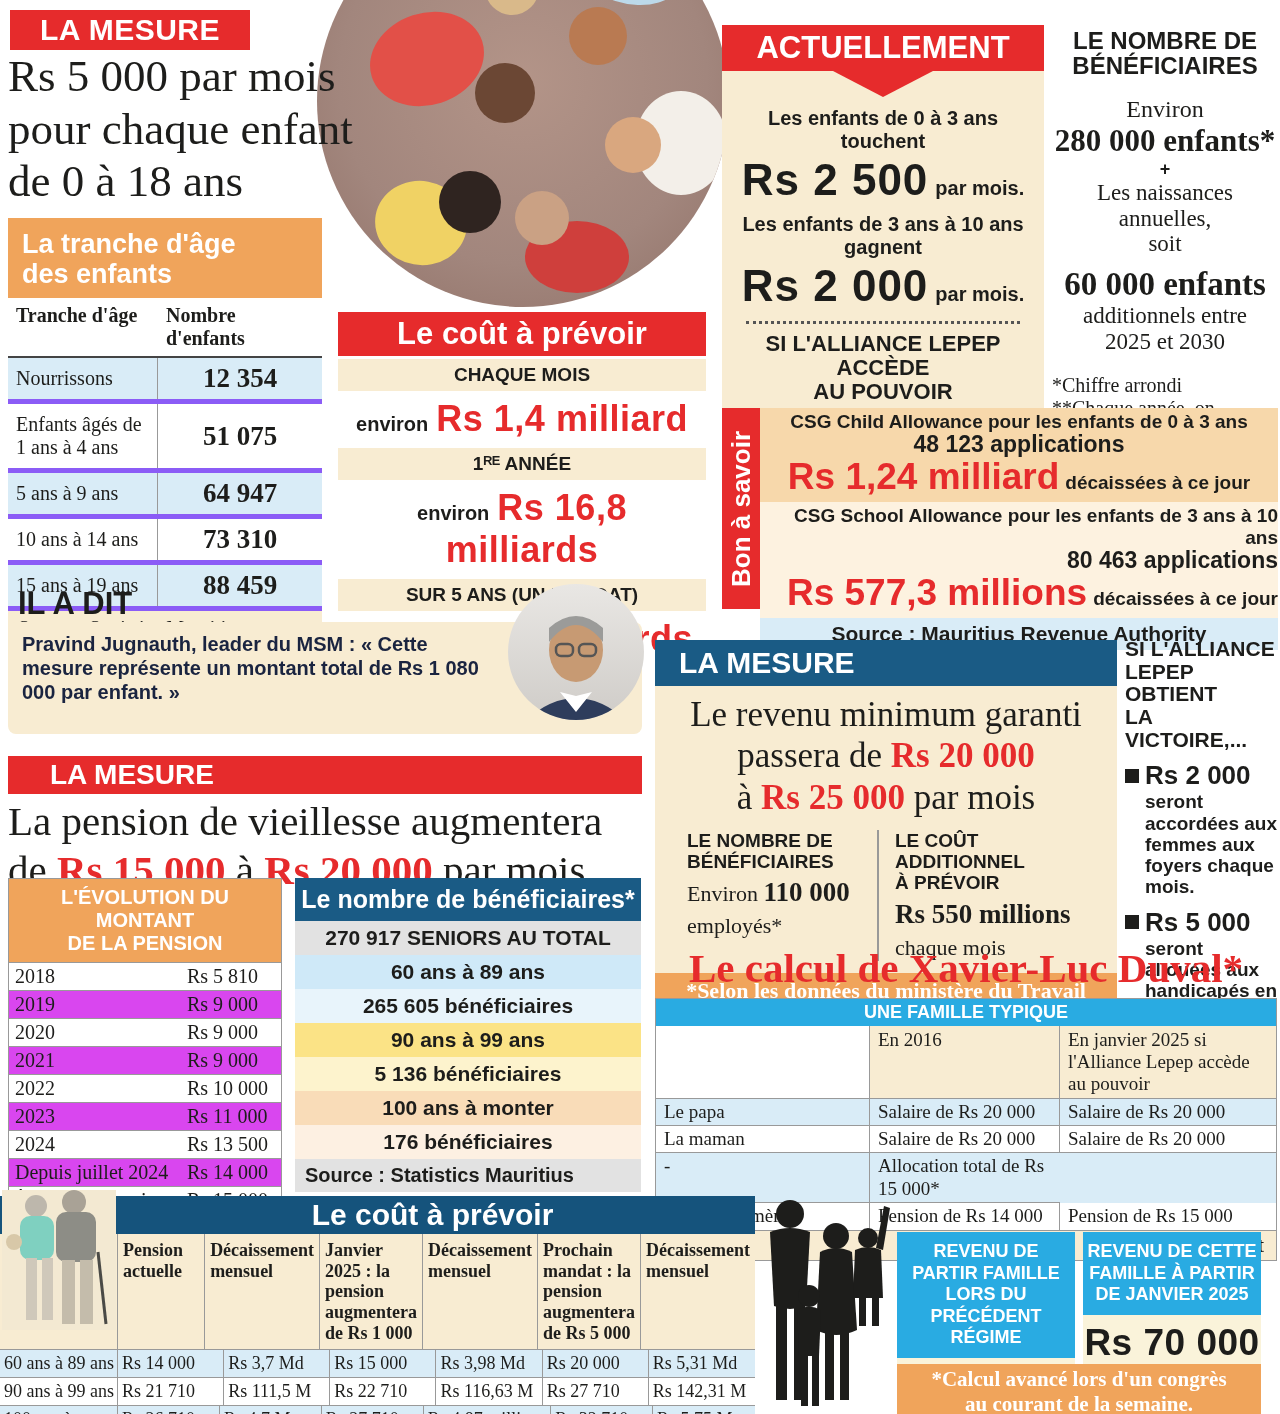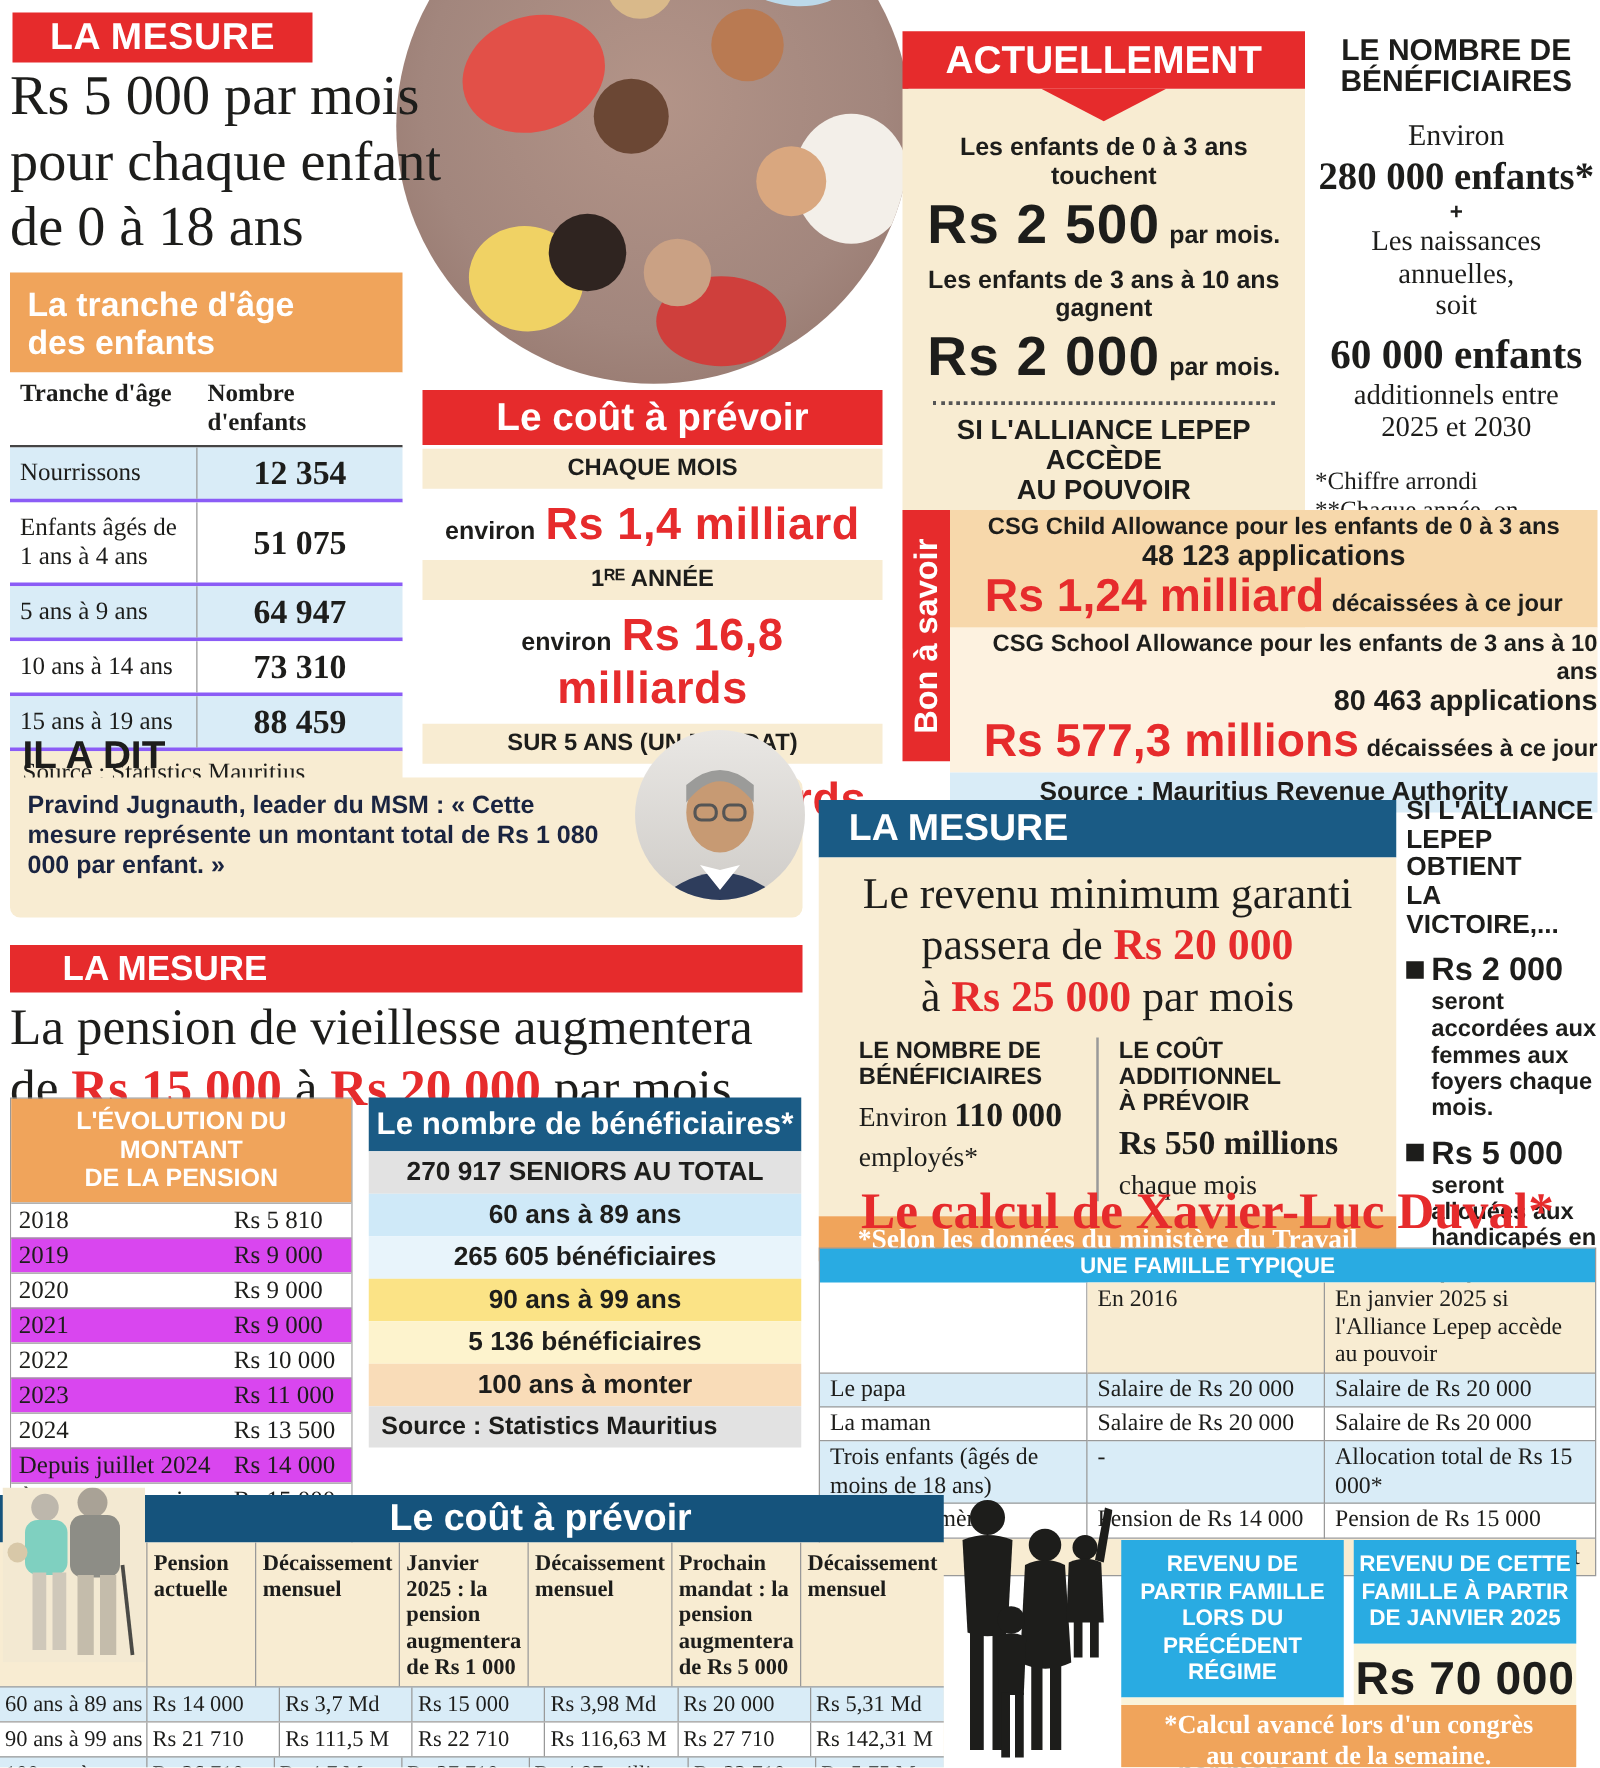--- a/index.html
+++ b/index.html
@@ -17,21 +17,21 @@
   
   .m1-banner{left:10px;top:10px;width:240px;height:40px;font-size:30px;justify-content:center;z-index:2;letter-spacing:.5px;}
   .h1{left:8px;top:50px;width:420px;font-size:45px;line-height:1.17;z-index:2;}
 
   
   .age-title{left:8px;top:218px;width:314px;height:80px;background:#f0a45b;color:#fff;font-weight:bold;
      font-size:27px;line-height:1.12;padding:11px 0 0 14px;z-index:2;}
   .age-table{left:8px;top:298px;width:314px;z-index:2;border-bottom:1px solid #999;}
   .age-head{display:grid;grid-template-columns:150px 1fr;font-weight:bold;font-size:20px;border-bottom:2px solid #444;background:#fff;}
   .age-head div{padding:6px 8px;}
-  .age-row{display:grid;grid-template-columns:150px 1fr;border-bottom:3px solid #8b5cf6;background:#fff;}
+  .age-row{display:grid;grid-template-columns:150px 1fr;border-bottom:5px solid #8b5cf6;background:#fff;}
   .age-row.alt{background:#d9ecf7;}
   .age-label{font-size:20px;padding:9px 8px;border-right:1px solid #999;font-family:"Liberation Serif",serif;}
   .age-value{font-weight:bold;font-size:27px;display:flex;align-items:center;justify-content:center;font-family:"Liberation Serif",serif;}
   .age-source{background:#f8ecd2;font-size:20px;padding:6px 10px;font-family:"Liberation Serif",serif;}
   .age-table,.age-head{font-family:"Liberation Serif",serif;}
 
   
   .ccost{left:338px;top:312px;width:368px;z-index:2;text-align:center;}
   .ccost-title{height:44px;font-size:31px;justify-content:center;}
   .cc-band{background:#f8ecd2;font-weight:bold;font-size:19px;padding:5px 0;margin-top:3px;}
@@ -394,20 +394,21 @@
 
   <div class="s sen">
     <div class="sen-title">Le nombre de bénéficiaires*</div>
     <div class="sen-total">270 917 SENIORS AU TOTAL</div>
     <div id="seniors-bands">
         <div class="sen-band band-b1">60 ans à 89 ans</div>
         <div class="sen-band band-b2">265 605 bénéficiaires</div>
         <div class="sen-band band-y1">90 ans à 99 ans</div>
         <div class="sen-band band-y2">5 136 bénéficiaires</div>
         <div class="sen-band band-o1">100 ans à monter</div>
+        <div class="sen-band band-o2">176 bénéficiaires</div>
       </div>
     <div class="sen-src">Source : Statistics Mauritius</div>
   </div>
 
   <div class="s mi">
     <div class="mi-banner">
       <span>LA MESURE</span>
     </div>
     <div class="mi-body">
       <div class="mi-h">
@@ -474,21 +475,20 @@
           <div>Le papa</div>
           <div>Salaire de Rs 20 000</div>
           <div>Salaire de Rs 20 000</div>
         </div>
         <div class="dv-row">
           <div>La maman</div>
           <div>Salaire de Rs 20 000</div>
           <div>Salaire de Rs 20 000</div>
         </div>
         <div class="dv-row alt">
-          <div>Trois enfants (âgés de moins de 18 ans)</div>
           <div>-</div>
           <div>Allocation total de Rs 15 000*</div>
         </div>
         <div class="dv-row">
           <div>Une grand-mère</div>
           <div>Pension de Rs 14 000</div>
           <div>Pension de Rs 15 000</div>
         </div>
       </div>
     <div class="duv-foot">*Rs 5 000 par enfant</div>

